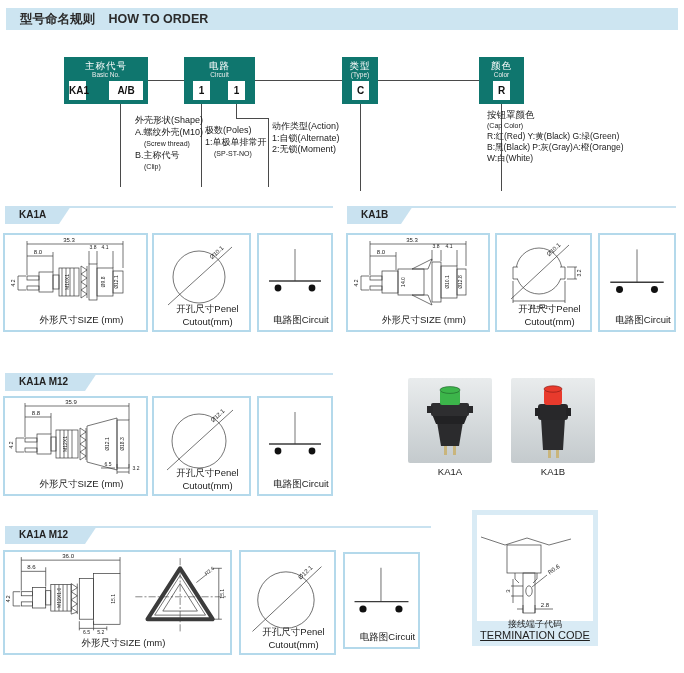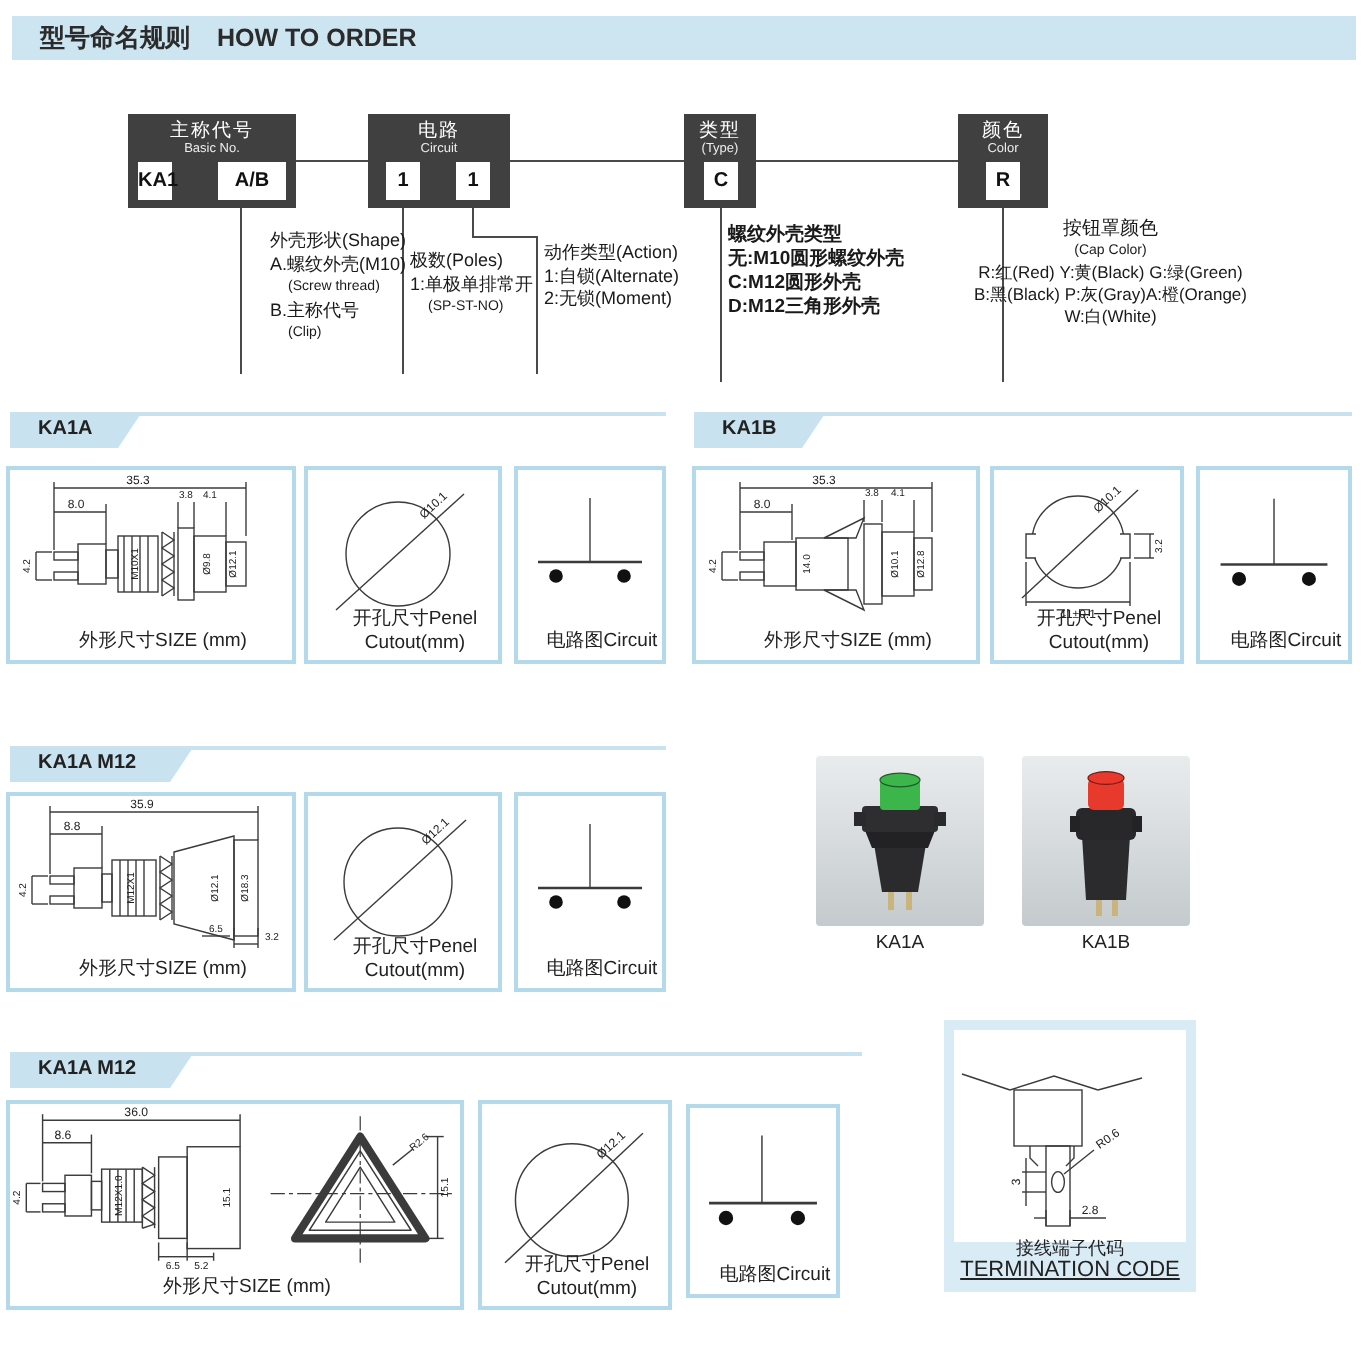--- a/index.html
+++ b/index.html
@@ -2,32 +2,32 @@
 <html><head>
 <meta charset="utf-8">
 <style>
   html,body{margin:0;padding:0;background:#fff;}
   .page{position:relative;width:684px;height:673px;background:#fff;overflow:hidden;
         font-family:"Liberation Sans",sans-serif;color:#1a1a1a;}
   .abs{position:absolute;}
   .titlebar{left:6px;top:8px;width:658px;height:22px;background:#cde5f1;line-height:22px;
             padding-left:14px;font-size:12.5px;font-weight:bold;color:#2b2b2b;}
   .titlebar .en{margin-left:10px;}
-  .gbox{background:#404040;color:#fff;text-align:center;z-index:2;}
+  .gbox{background:#0f766e;color:#fff;text-align:center;z-index:2;}
   .gbox .cn{font-size:9.5px;line-height:10px;padding-top:4px;letter-spacing:1px;}
   .gbox .en{font-size:6.5px;line-height:8px;color:#ededed;}
   .code{position:absolute;background:#fff;color:#111;font-size:10px;font-weight:bold;
         height:19px;line-height:19px;text-align:center;bottom:4px;}
   .hline{background:#4a4a4a;height:1px;}
   .vline{background:#4a4a4a;width:1px;}
   .note{font-size:9px;line-height:11.5px;white-space:nowrap;}
   .note .sm{font-size:7px;}
   .note .ind{padding-left:9px;}
   .note-big{font-size:9.5px;font-weight:bold;line-height:12px;}
-  .note-col{font-size:8.5px;line-height:11px;text-align:center;}
+  .note-col{font-size:8.5px;line-height:11px;}
   .trule{height:2px;background:#c9e2f0;z-index:1;}
   .tab{height:18px;background:#c9e2f0;font-size:10px;font-weight:bold;line-height:18px;
        padding-left:14px;color:#222;z-index:2;
        clip-path:polygon(0 0,100% 0,calc(100% - 12px) 100%,0 100%);}
   .panel{background:#fff;border:2px solid #b4d9eb;}
   .drawing{display:block;width:100%;}
   .plabel{position:absolute;left:0;right:0;bottom:3px;text-align:center;font-size:9.5px;color:#222;margin-left:12px;}
   .photo-label{text-align:center;font-size:9.5px;color:#222;}
   .termbox{background:#d9ebf5;}
   .term-inner{position:absolute;left:5px;top:5px;right:5px;height:106px;background:#fff;}
@@ -94,26 +94,20 @@
   </div>
   <div class="abs note" style="left:205px;top:125px;">
     <div>极数(Poles)</div>
     <div>1:单极单排常开</div>
     <div class="sm ind">(SP-ST-NO)</div>
   </div>
   <div class="abs note" style="left:272px;top:121px;">
     <div>动作类型(Action)</div>
     <div>1:自锁(Alternate)</div>
     <div>2:无锁(Moment)</div>
-  </div>
-  <div class="abs note-big" style="left:364px;top:112px;">
-    <div>螺纹外壳类型</div>
-    <div>无:M10圆形螺纹外壳</div>
-    <div>C:M12圆形外壳</div>
-    <div>D:M12三角形外壳</div>
   </div>
   <div class="abs note-col" style="left:487px;top:109px;">
     <div style="font-size:9.5px;">按钮罩颜色</div>
     <div style="font-size:7px;">(Cap Color)</div>
     <div>R:红(Red) Y:黄(Black)  G:绿(Green)</div>
     <div>B:黑(Black) P:灰(Gray)A:橙(Orange)</div>
     <div>W:白(White)</div>
   </div>
 
   <div class="abs trule" style="left:5px;top:206px;width:328px;"></div>

